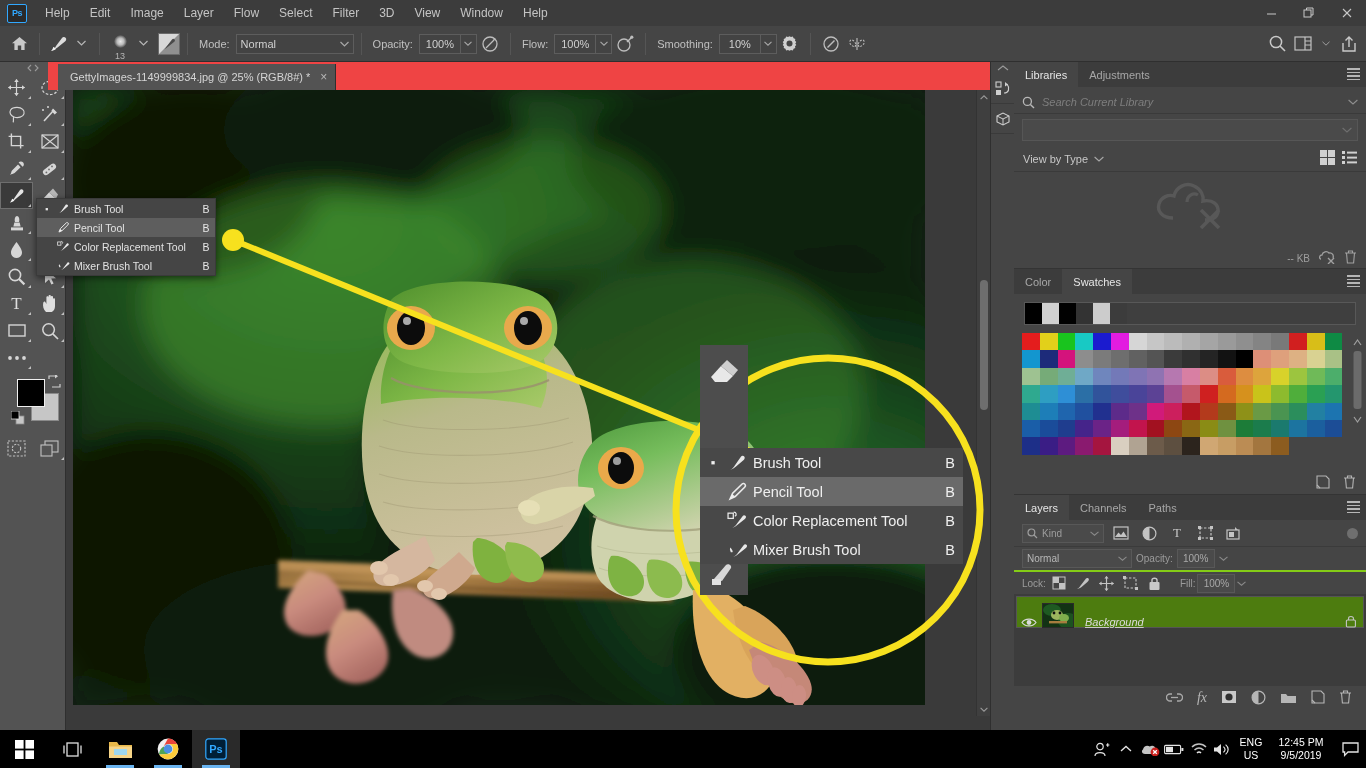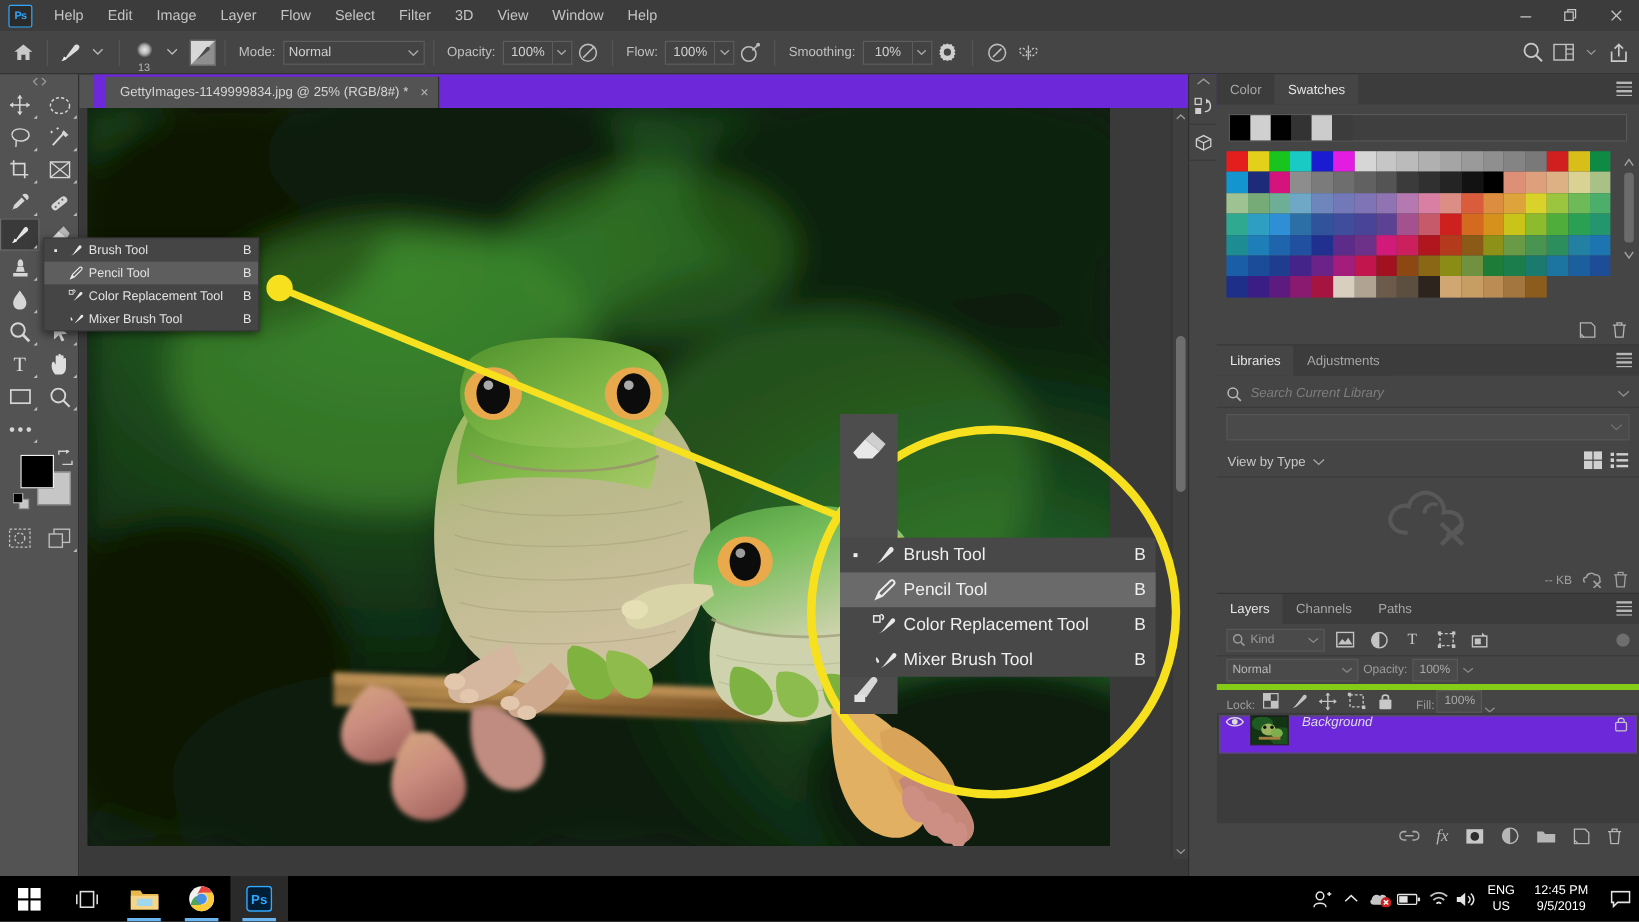--- a/index.html
+++ b/index.html
@@ -109,22 +109,22 @@
   .bg-swatch {
     position:absolute; left:31px; top:18px; width:28px; height:28px;
     background:#c6c6c6; border:1px solid #8a8a8a; z-index:1;
   }
   .swap-icon { position:absolute; left:48px; top:0px; color:#cfcfcf; font-size:10px; }
   .default-icon { position:absolute; left:11px; top:36px; }
   .tb-bottom-row { display:flex; width:66px; margin-top:2px;}
 
   
   .tabbar {
-    position:absolute; left:78px; top:62px; right:0px; height:28px;
-    background:#6d28d9; display:flex; align-items:flex-end;
+    position:absolute; left:48px; top:62px; right:0px; height:28px;
+    background:#ef4444; display:flex; align-items:flex-end;
   }
   .doctab {
     height:26px; background:#535353; display:flex; align-items:center;
     padding:0 8px 0 12px; font-size:11px; color:#d5d5d5;
     border-right:1px solid #2f2f2f; margin-left:10px;
   }
   .doctab-close { margin-left:10px; color:#b6b6b6; font-size:12px; }
   .tabbar-right { position:absolute; right:6px; bottom:7px; color:#9a9a9a; font-size:9px;}
 
   
@@ -266,25 +266,26 @@
   .ly-toggle { margin-left:auto; width:11px; height:11px; border-radius:50%; background:#6f6f6f;}
   .ly-blend { height:24px; display:flex; align-items:center; padding:0 8px; gap:4px; border-top:1px solid #3b3b3b;}
   .ly-bsel {
     width:110px; height:19px; background:#4a4a4a; border:1px solid #585858;
     display:flex; align-items:center; justify-content:space-between; padding:0 4px;
     color:#b8b8b8; font-size:10px;
   }
   .ly-lbl { font-size:10px; color:#9c9c9c; }
   .ly-num { width:38px; height:19px; background:#4a4a4a; border:1px solid #585858;
     display:flex; align-items:center; justify-content:center; color:#a9a9a9; font-size:10px;}
-  .ly-lock { height:24px; display:flex; align-items:flex-end; padding:0 8px; gap:2px; border-top:5px solid #84cc16;}
+  .ly-lock { height:24px; display:flex; align-items:center; padding:0 8px; gap:2px; border-top:2px solid #84cc16;}
   .ly-list { height:92px; background:#3c3c3c; padding-top:2px; }
   .ly-row {
-    height:32px; display:flex; align-items:flex-start; background:#6d28d9; margin:0 2px;
+    height:32px; display:flex; align-items:flex-end; background:#4d7c0f; margin:0 2px;
     box-shadow:inset 0 0 0 1px #555;
+    text-decoration:underline;
   }
   .ly-eye { width:26px; display:flex; align-items:center; justify-content:center; color:#d6d6d6;}
   .ly-thumb {
     width:32px; height:25px; border:1px solid #2a2a2a; overflow:hidden; position:relative;
     background:#0d2010;
   }
   .ly-name { flex:1; padding-left:11px; font-size:11px; font-style:italic; color:#dcdcdc;}
   .ly-locki { width:26px; display:flex; align-items:center; justify-content:center; color:#c6c6c6;}
   .ly-footer { height:24px; display:flex; align-items:center; justify-content:flex-end; gap:14px; padding-right:14px; color:#a9a9a9;}
 
@@ -1001,20 +1002,96 @@
     </div>
     <div class="rail-cell">
       <svg width="16" height="16" viewBox="0 0 16 16">
         <path d="M2 5 L8 2 L14 5 L14 11 L8 14 L2 11 Z" fill="none" stroke="#cfcfcf" stroke-width="1.1"></path>
         <path d="M2 5 L8 8 L14 5 M8 8 L8 14" fill="none" stroke="#cfcfcf" stroke-width="1"></path>
       </svg>
     </div>
   </div>
 
   <div class="panels">
+
+    <div class="panel">
+      <div class="ptabs" id="lib-tabs">
+        <div class="ptab active">Libraries</div>
+          <div class="ptab">Adjustments</div>
+          <div class="pmenu">
+            <i></i>
+            <i></i>
+            <i></i>
+            <i></i>
+          </div>
+      </div>
+      <div class="lib-search">
+        <svg width="13" height="13" viewBox="0 0 13 13">
+          <circle cx="5.4" cy="5.4" r="4" fill="none" stroke="#b8b8b8" stroke-width="1.3"></circle>
+          <line x1="8.4" y1="8.4" x2="12" y2="12" stroke="#b8b8b8" stroke-width="1.4"></line>
+        </svg>
+        <span class="ph">Search Current Library</span>
+        <svg width="10" height="6" viewBox="0 0 10 6">
+            <path d="M0.6 1 L5 5 L9.4 1" fill="none" stroke="#8e8e8e" stroke-width="1.1"></path>
+          </svg>
+      </div>
+      <div class="lib-combo">
+        <svg width="10" height="6" viewBox="0 0 10 6">
+            <path d="M0.6 1 L5 5 L9.4 1" fill="none" stroke="#6f6f6f" stroke-width="1.1"></path>
+          </svg>
+      </div>
+      <div class="lib-viewrow">
+        <span>View by Type</span>
+        <svg width="10" height="6" viewBox="0 0 10 6" style="margin-left:6px;">
+            <path d="M0.6 1 L5 5 L9.4 1" fill="none" stroke="#a8a8a8" stroke-width="1.1"></path>
+          </svg>
+        <span style="margin-left:auto; display:flex; gap:7px; align-items:center;">
+          <span>
+            <svg width="15" height="15" viewBox="0 0 15 15">
+              <rect x="0" y="0" width="7" height="7" fill="#d0d0d0"></rect>
+                <rect x="8" y="0" width="7" height="7" fill="#d0d0d0"></rect>
+              <rect x="0" y="8" width="7" height="7" fill="#d0d0d0"></rect>
+                <rect x="8" y="8" width="7" height="7" fill="#d0d0d0"></rect>
+            </svg>
+          </span>
+          <span>
+            <svg width="15" height="13" viewBox="0 0 15 13">
+              <rect x="0" y="0" width="3" height="3" fill="#d0d0d0"></rect>
+                <rect x="5" y="0.6" width="10" height="2" fill="#d0d0d0"></rect>
+              <rect x="0" y="5" width="3" height="3" fill="#d0d0d0"></rect>
+                <rect x="5" y="5.6" width="10" height="2" fill="#d0d0d0"></rect>
+              <rect x="0" y="10" width="3" height="3" fill="#d0d0d0"></rect>
+                <rect x="5" y="10.4" width="10" height="2" fill="#d0d0d0"></rect>
+            </svg>
+          </span>
+        </span>
+      </div>
+      <div class="lib-body">
+        <svg width="74" height="52" viewBox="0 0 74 52">
+          <path d="M20 40 C9 40 4 33 6 26 C8 19 16 16 21 18 C23 9 33 4 41 8 C48 11 51 18 50 23 C60 21 66 27 65 34 C64 40 58 42 52 42" fill="none" stroke="#585858" stroke-width="3.4"></path>
+          <path d="M34 24 C34 18 40 14 45 17" fill="none" stroke="#585858" stroke-width="3.2"></path>
+          <path d="M48 32 L66 50 M66 32 L48 50" fill="none" stroke="#585858" stroke-width="3.6"></path>
+        </svg>
+        <div class="lib-offline-txt">&nbsp;</div>
+      </div>
+      <div class="lib-footer">
+        <span>-- KB</span>
+        <span>
+          <svg width="16" height="14" viewBox="0 0 16 14">
+            <path d="M2 9 C0 9 0 5 3 5 C3.6 1.6 8 0.6 10 3 C13 2.4 15 5 14 8" fill="none" stroke="#a0a0a0" stroke-width="1.3"></path>
+            <path d="M9 8 L15 14 M15 8 L9 14" stroke="#a0a0a0" stroke-width="1.4"></path>
+          </svg>
+        </span>
+        <span>
+          <svg width="13" height="14" viewBox="0 0 13 14">
+            <path d="M1 3 H12 M2.5 3 L3.4 13 H9.6 L10.5 3 M4.5 3 V1 H8.5 V3" fill="none" stroke="#a0a0a0" stroke-width="1.1"></path>
+          </svg>
+        </span>
+      </div>
+    </div>
 
     <div class="panel" style="position:relative;">
       <div class="ptabs" id="color-tabs">
         <div class="ptab">Color</div>
           <div class="ptab active">Swatches</div>
           <div class="pmenu">
             <i></i>
             <i></i>
             <i></i>
             <i></i>
@@ -1178,96 +1255,20 @@
           </svg>
         </span>
         <span>
           <svg width="13" height="14" viewBox="0 0 13 14">
             <path d="M1 3 H12 M2.5 3 L3.4 13 H9.6 L10.5 3 M4.5 3 V1 H8.5 V3" fill="none" stroke="#b4b4b4" stroke-width="1.1"></path>
           </svg>
         </span>
       </div>
     </div>
 
-    <div class="panel">
-      <div class="ptabs" id="lib-tabs">
-        <div class="ptab active">Libraries</div>
-          <div class="ptab">Adjustments</div>
-          <div class="pmenu">
-            <i></i>
-            <i></i>
-            <i></i>
-            <i></i>
-          </div>
-      </div>
-      <div class="lib-search">
-        <svg width="13" height="13" viewBox="0 0 13 13">
-          <circle cx="5.4" cy="5.4" r="4" fill="none" stroke="#b8b8b8" stroke-width="1.3"></circle>
-          <line x1="8.4" y1="8.4" x2="12" y2="12" stroke="#b8b8b8" stroke-width="1.4"></line>
-        </svg>
-        <span class="ph">Search Current Library</span>
-        <svg width="10" height="6" viewBox="0 0 10 6">
-            <path d="M0.6 1 L5 5 L9.4 1" fill="none" stroke="#8e8e8e" stroke-width="1.1"></path>
-          </svg>
-      </div>
-      <div class="lib-combo">
-        <svg width="10" height="6" viewBox="0 0 10 6">
-            <path d="M0.6 1 L5 5 L9.4 1" fill="none" stroke="#6f6f6f" stroke-width="1.1"></path>
-          </svg>
-      </div>
-      <div class="lib-viewrow">
-        <span>View by Type</span>
-        <svg width="10" height="6" viewBox="0 0 10 6" style="margin-left:6px;">
-            <path d="M0.6 1 L5 5 L9.4 1" fill="none" stroke="#a8a8a8" stroke-width="1.1"></path>
-          </svg>
-        <span style="margin-left:auto; display:flex; gap:7px; align-items:center;">
-          <span>
-            <svg width="15" height="15" viewBox="0 0 15 15">
-              <rect x="0" y="0" width="7" height="7" fill="#d0d0d0"></rect>
-                <rect x="8" y="0" width="7" height="7" fill="#d0d0d0"></rect>
-              <rect x="0" y="8" width="7" height="7" fill="#d0d0d0"></rect>
-                <rect x="8" y="8" width="7" height="7" fill="#d0d0d0"></rect>
-            </svg>
-          </span>
-          <span>
-            <svg width="15" height="13" viewBox="0 0 15 13">
-              <rect x="0" y="0" width="3" height="3" fill="#d0d0d0"></rect>
-                <rect x="5" y="0.6" width="10" height="2" fill="#d0d0d0"></rect>
-              <rect x="0" y="5" width="3" height="3" fill="#d0d0d0"></rect>
-                <rect x="5" y="5.6" width="10" height="2" fill="#d0d0d0"></rect>
-              <rect x="0" y="10" width="3" height="3" fill="#d0d0d0"></rect>
-                <rect x="5" y="10.4" width="10" height="2" fill="#d0d0d0"></rect>
-            </svg>
-          </span>
-        </span>
-      </div>
-      <div class="lib-body">
-        <svg width="74" height="52" viewBox="0 0 74 52">
-          <path d="M20 40 C9 40 4 33 6 26 C8 19 16 16 21 18 C23 9 33 4 41 8 C48 11 51 18 50 23 C60 21 66 27 65 34 C64 40 58 42 52 42" fill="none" stroke="#585858" stroke-width="3.4"></path>
-          <path d="M34 24 C34 18 40 14 45 17" fill="none" stroke="#585858" stroke-width="3.2"></path>
-          <path d="M48 32 L66 50 M66 32 L48 50" fill="none" stroke="#585858" stroke-width="3.6"></path>
-        </svg>
-        <div class="lib-offline-txt">&nbsp;</div>
-      </div>
-      <div class="lib-footer">
-        <span>-- KB</span>
-        <span>
-          <svg width="16" height="14" viewBox="0 0 16 14">
-            <path d="M2 9 C0 9 0 5 3 5 C3.6 1.6 8 0.6 10 3 C13 2.4 15 5 14 8" fill="none" stroke="#a0a0a0" stroke-width="1.3"></path>
-            <path d="M9 8 L15 14 M15 8 L9 14" stroke="#a0a0a0" stroke-width="1.4"></path>
-          </svg>
-        </span>
-        <span>
-          <svg width="13" height="14" viewBox="0 0 13 14">
-            <path d="M1 3 H12 M2.5 3 L3.4 13 H9.6 L10.5 3 M4.5 3 V1 H8.5 V3" fill="none" stroke="#a0a0a0" stroke-width="1.1"></path>
-          </svg>
-        </span>
-      </div>
-    </div>
-
     <div class="panel" style="flex:1; border-bottom:none;">
       <div class="ptabs" id="layers-tabs">
         <div class="ptab active">Layers</div>
           <div class="ptab">Channels</div>
           <div class="ptab">Paths</div>
           <div class="pmenu">
             <i></i>
             <i></i>
             <i></i>
             <i></i>

